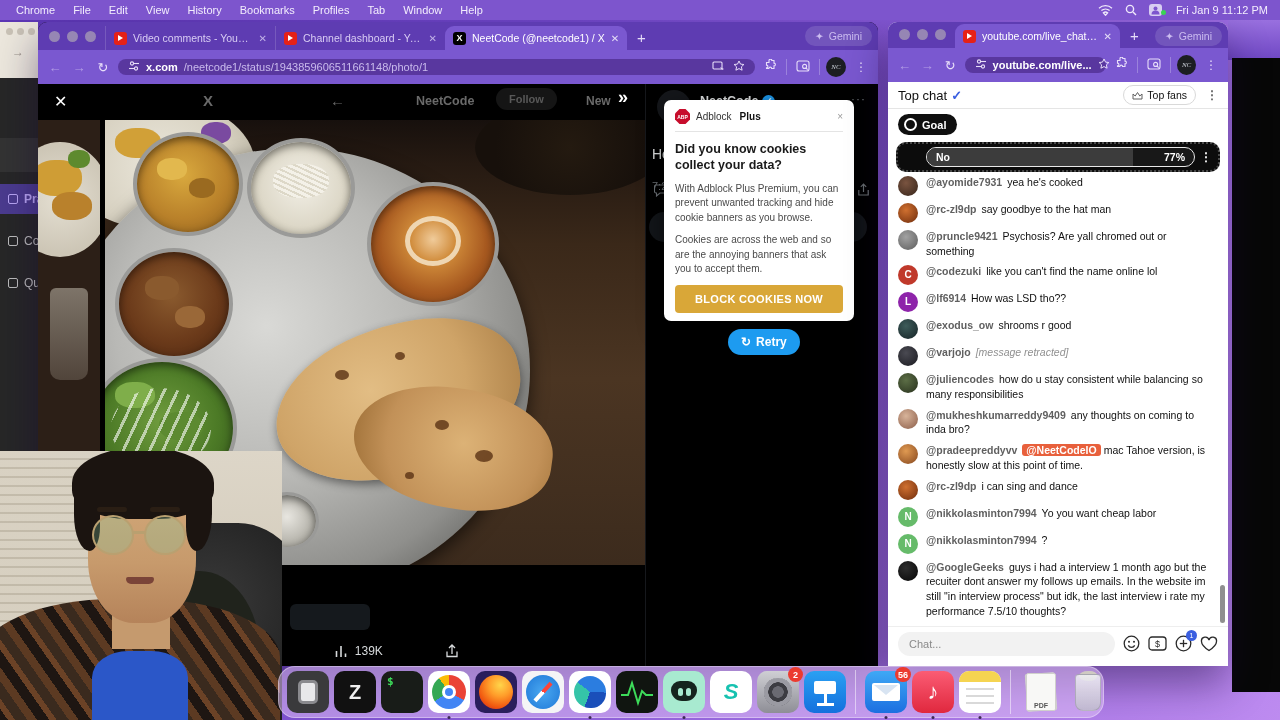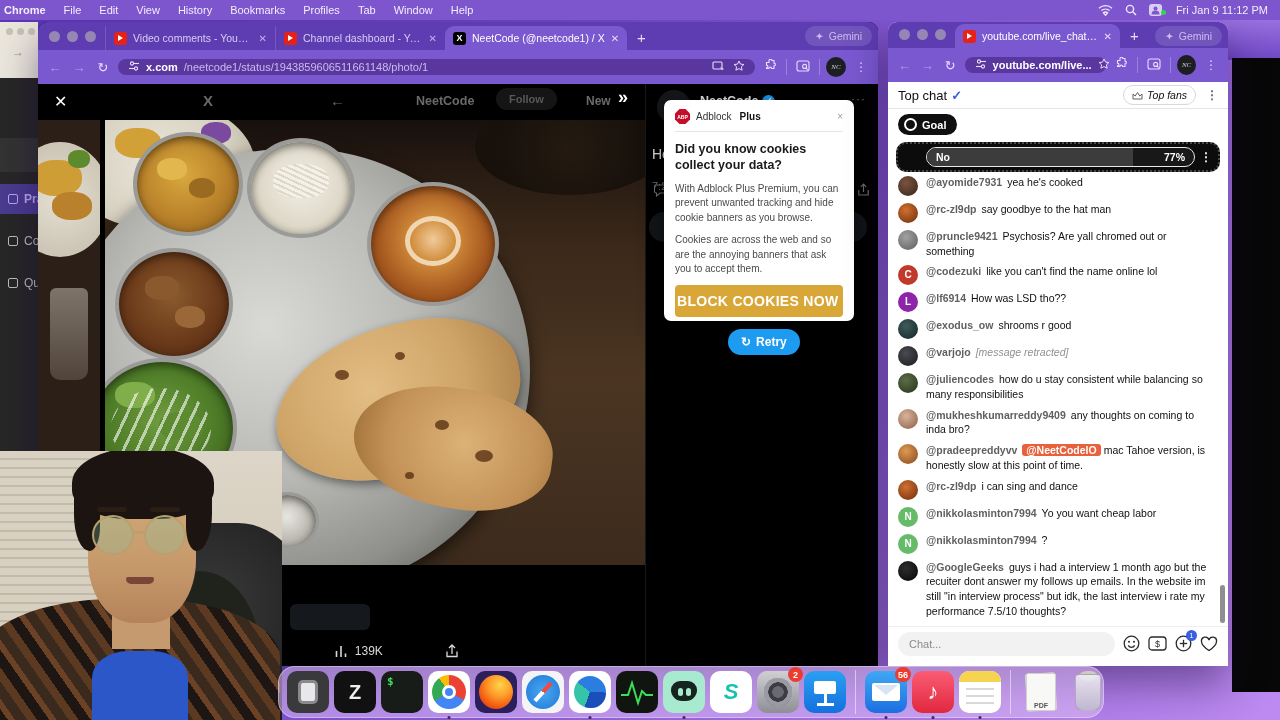--- a/index.html
+++ b/index.html
@@ -2,21 +2,21 @@
 <html><head>
 <meta charset="utf-8">
 <style>
   * { margin:0; padding:0; box-sizing:border-box; }
   html,body { width:1280px; height:720px; overflow:hidden; font-family:"Liberation Sans", sans-serif; }
   body { position:relative; background:linear-gradient(125deg,#5c36b4 0%,#6f46c8 30%,#8a5cd8 55%,#a674e6 78%,#bd8bf0 100%); }
 
   
   #menubar { position:absolute; left:0; top:0; width:1280px; height:20px; background:#7d55cd; display:flex; align-items:center; color:#f3edfd; font-size:11px; z-index:200; }
   #menubar .mi { padding:0 9px; }
-  #menubar .mi.first { font-weight:bold; padding-left:4px; }
+  #menubar .mi.first { font-weight:normal; padding-left:16px; }
   #menubar .spacer { flex:1; }
   #menubar .stat { display:flex; align-items:center; gap:12px; padding-right:12px; }
   #menubar svg { display:block; }
   .clock { font-size:11px; }
 
   
   #behind-left { position:absolute; left:0; top:22px; width:38px; height:56px; background:#ece7dd; z-index:5; }
   #behind-left .dots { display:flex; gap:4px; padding:6px 0 0 6px; }
   #behind-left .dots i { width:7px; height:7px; border-radius:50%; background:#c9c2b6; }
   #behind-left .arrow { color:#9a938a; font-size:12px; padding:10px 0 0 12px; }
@@ -112,31 +112,31 @@
 
   
   #abp { position:absolute; left:18px; top:16px; width:190px; height:221px; background:#fff; border-radius:7px; box-shadow:0 6px 24px rgba(0,0,0,.55); padding:9px 11px; z-index:8; }
   .abp-head { display:flex; align-items:center; gap:6px; border-bottom:1px solid #e4e4e4; padding-bottom:7px; }
   .abp-logo { width:15px; height:15px; background:#c70d2c; color:#fff; font-size:5px; font-weight:bold; display:flex; align-items:center; justify-content:center; border-radius:3px; clip-path:polygon(30% 0,70% 0,100% 30%,100% 70%,70% 100%,30% 100%,0 70%,0 30%); }
   .abp-brand { font-size:10px; color:#333; }
   .abp-brand b { color:#111;padding-left:8px; }
   .abp-close { margin-left:auto; color:#9a9a9a; font-size:10px; }
   .abp-title { font-weight:bold; color:#1a1a1a; font-size:12.5px; line-height:1.3; margin:9px 0 8px; }
   .abp-p { color:#4a4a4a; font-size:10px; line-height:1.45; margin-bottom:8px; }
-  .abp-btn { background:#d9a738; color:#fff; font-weight:bold; font-size:14px; text-align:left; border-radius:4px; padding:8px 2px; letter-spacing:.3px; }
+  .abp-btn { background:#d9a738; color:#fff; font-weight:bold; font-size:11px; text-align:center; border-radius:4px; padding:8px 2px; letter-spacing:.3px; }
   .retry { position:absolute; left:82px; top:245px; height:26px; padding:0 13px; border-radius:14px; background:#1d9bf0; color:#fff; font-weight:bold; font-size:12px; display:flex; align-items:center; gap:5px; z-index:8; }
 
   
   #rwin { left:888px; top:22px; width:340px; height:644px; background:#fff; }
   #rwin .tabstrip { height:26px; }
   #chat { position:absolute; left:0; top:60px; width:340px; height:584px; background:#fff; color:#0f0f0f; overflow:hidden; }
   .chat-head { height:27px; display:flex; align-items:center; padding:0 10px; border-bottom:1px solid #e5e5e5; }
   .chat-title { font-size:13px; color:#0f0f0f; display:flex; align-items:center; gap:4px; }
   .chk { color:#3b5fe0; font-weight:bold; font-size:13px; }
-  .topfans { margin-left:auto; border:1px solid #d9d9d9; border-radius:13px; font-size:10.5px; color:#0f0f0f; padding:3px 8px; display:flex; align-items:center; gap:4px;font-style:italic; }
+  .topfans { margin-left:auto; border:1px solid #d9d9d9; border-radius:13px; font-size:10.5px; color:#0f0f0f; padding:3px 8px; display:flex; align-items:center; gap:4px; }
   .vdots { color:#606060; font-weight:bold; margin-left:10px; font-size:12px; }
   .goal-row { padding:5px 10px 4px; }
   .goal-pill { display:inline-flex; align-items:center; gap:5px; background:#0f0f0f; color:#fff; font-size:11px; font-weight:bold; border-radius:13px; padding:4px 11px 4px 6px; }
   .goal-ic { width:13px; height:13px; border:2px solid #fff; border-radius:50%; position:relative; }
   .poll-card { margin:3px 8px 4px; background:#0c0c0c; border-radius:10px; border:2px dotted #4a4a4a; padding:3px 6px 3px 4px; display:flex; align-items:center; gap:5px; }
   .poll-bar { flex:1; height:20px; border:1.5px solid #e8e8e8; border-radius:11px; position:relative; overflow:hidden; background:#181818;margin-left:24px; }
   .poll-fill { position:absolute; left:0; top:0; bottom:0; background:#3c3c3c; }
   .poll-opt { position:absolute; left:9px; top:3px; color:#fff; font-size:10.5px; font-weight:bold; }
   .poll-pct { position:absolute; right:9px; top:3px; color:#fff; font-size:10.5px; font-weight:bold; }
   .poll-dots { color:#fff; font-weight:bold; font-size:12px; }

